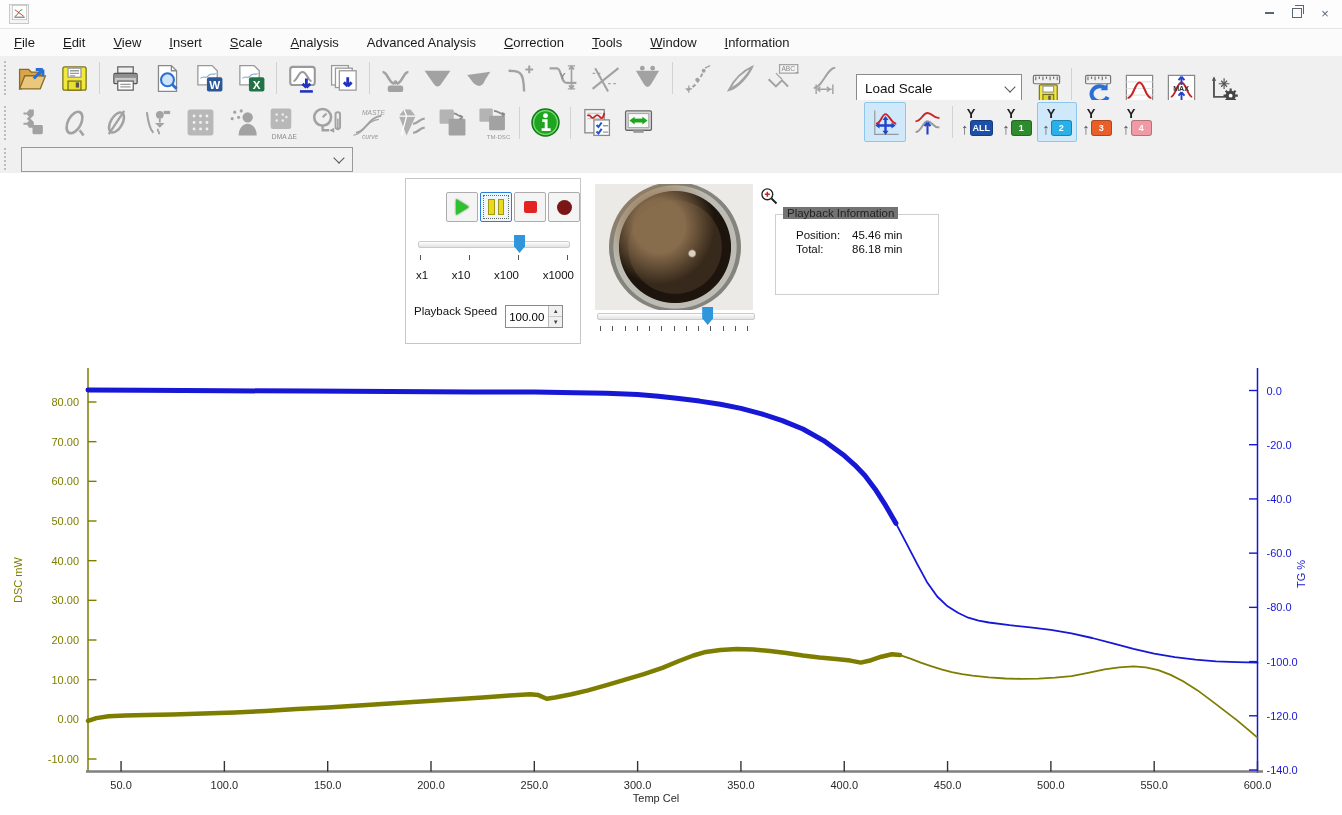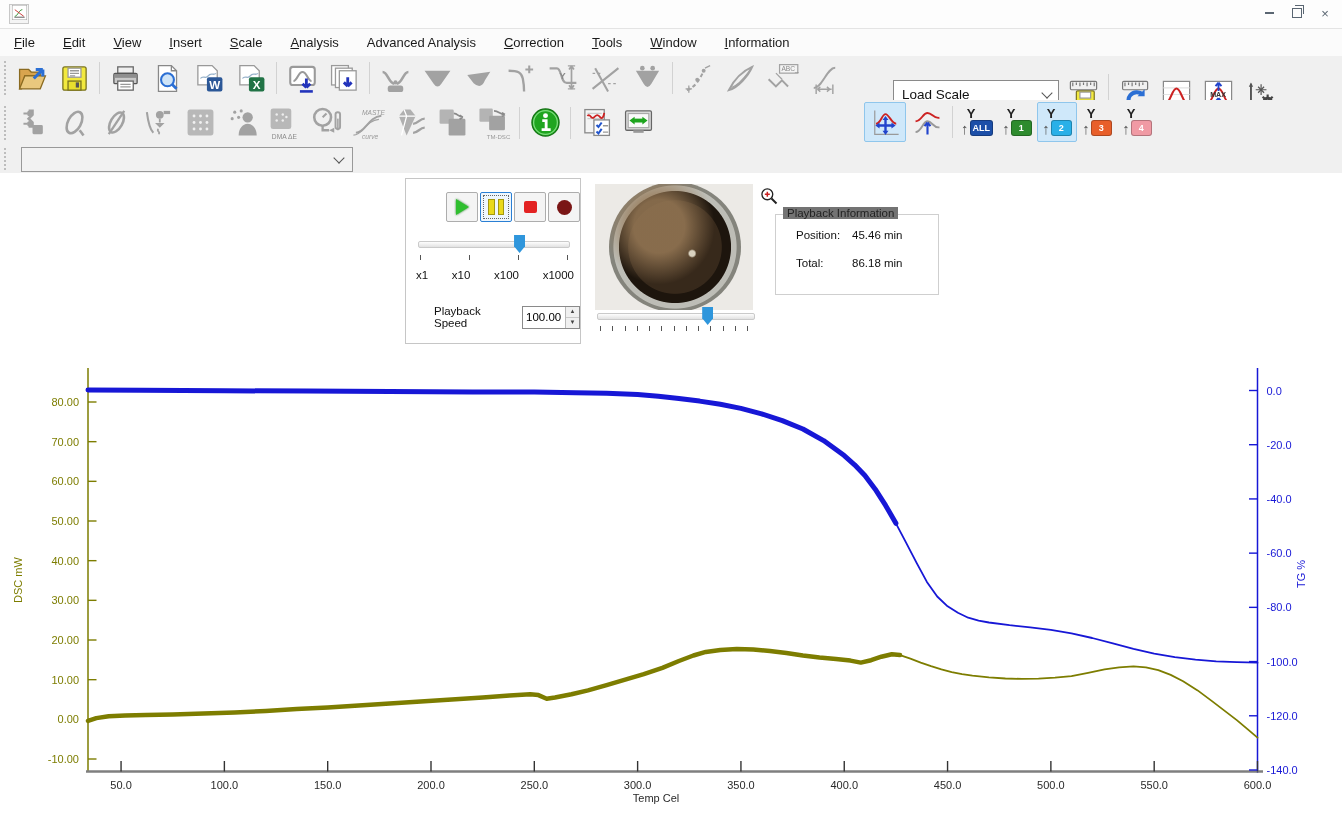--- a/index.html
+++ b/index.html
@@ -33,21 +33,21 @@
   .grip{width:0;height:34px;border-left:2px dotted #bdbdbd;margin:0 5px 0 4px;}
   .tbtn{width:42px;height:40px;border:1px solid transparent;background:transparent;border-radius:2px;
     display:flex;align-items:center;justify-content:center;padding:0;}
   .tbtn .ticon{display:flex;}
   .tbtn svg{width:31px;height:31px;}
   .tbtn.capped svg{width:34px;height:34px;}
   .tsep{width:1px;height:32px;background:#d2d2d2;margin:0 4px;}
   .tbtn.sel,.vbtn.sel{background:#cfe8fa;border:1px solid #8fc6ec;}
 
   
-  #scalecluster{position:absolute;left:856px;top:74px;display:flex;align-items:center;margin-left:37px;}
+  #scalecluster{position:absolute;left:856px;top:68px;display:flex;align-items:center;}
   #scalecombo{width:152px;height:26px;border:1px solid #8a8a8a;background:#fff;display:flex;
     align-items:center;font-size:13.5px;color:#111;padding:0 4px 0 8px;}
   #scalecombo .val{flex:1;}
   .chev{width:7px;height:7px;border-right:1.6px solid #555;border-bottom:1.6px solid #555;
     transform:rotate(45deg);margin:-3px 3px 0 0;}
 
   
   #ycluster{position:absolute;left:864px;top:102px;display:flex;align-items:center;}
   .vbtn{width:42px;height:40px;border:1px solid transparent;background:transparent;border-radius:2px;
     display:flex;align-items:center;justify-content:center;padding:0;}
@@ -81,21 +81,21 @@
   .pausebars span{width:4.5px;height:14px;background:#ead91c;border:1px solid #a39а10;border:1px solid #a39810;}
   .stopsq{width:13px;height:12px;background:#e32222;border-radius:2px;}
   .reccirc{width:15px;height:15px;background:#7a1616;border-radius:50%;}
   .slider{position:absolute;height:5px;background:linear-gradient(#fdfdfd,#e2e2e2);border:1px solid #cacaca;border-radius:2px;}
   .thumb{position:absolute;top:-7px;width:11px;height:18px;background:#2f96dc;
     clip-path:polygon(0 0,100% 0,100% 62%,50% 100%,0 62%);}
   .tickrow{position:absolute;display:flex;justify-content:space-between;}
   .tickrow i{width:1px;height:5px;background:#555;}
   #speedlabels{position:absolute;left:10px;top:90px;width:158px;display:flex;justify-content:space-between;
     font-size:11.5px;color:#111;}
-  #speedrow{position:absolute;left:28px;top:126px;display:flex;align-items:center;}
+  #speedrow{position:absolute;left:8px;top:126px;display:flex;}
   #speedlabel{font-size:11.5px;color:#111;}
   #spinbox{margin-left:8px;width:56px;height:21px;border:1px solid #8a8a8a;background:#fff;display:flex;}
   #spinval{flex:1;border:0;outline:0;font-size:11.5px;padding:0 3px;font-family:inherit;width:36px;}
   #spinbtns{width:14px;display:flex;flex-direction:column;border-left:1px solid #b9b9b9;}
   #spinbtns button{flex:1;border:0;background:#f0f0f0;font-size:6px;color:#444;padding:0;line-height:5px;}
   #spinbtns button:first-child{border-bottom:1px solid #c9c9c9;}
 
   
   #photo{position:absolute;left:595px;top:11px;width:158px;height:126px;background:#eceae6;overflow:hidden;}
   #pan{position:absolute;left:14px;top:-2px;width:132px;height:130px;border-radius:50%;
@@ -104,21 +104,21 @@
       radial-gradient(ellipse at 38% 34%, rgba(150,120,85,.85) 0 22%, rgba(0,0,0,0) 48%),
       radial-gradient(circle at 50% 50%, #37291b 0 50%, #1d150d 51% 60%, #bdbdb6 61% 66%, #84847c 67% 73%, #d2d2cc 74% 81%, #97978f 82% 88%, #c8c8c2 89% 100%);}
   #zoombtn{position:absolute;left:758px;top:13px;width:21px;height:21px;border:0;background:transparent;padding:0;}
   #zoombtn svg{width:20px;height:20px;}
 
   
   #pbinfo{position:absolute;left:775px;top:41px;width:162px;height:79px;border:1px solid #cfcfcf;}
   #pbinfo legend,#pbinfo .legend{position:absolute;left:7px;top:-8px;background:#737373;padding:0 4px;
     font-size:11.5px;color:#222;}
   #pbinfo .rows{position:absolute;left:20px;top:14px;display:grid;grid-template-columns:56px auto;
-    row-gap:16px;font-size:11.5px;color:#111;}
+    row-gap:2px;font-size:11.5px;color:#111;}
 
   
   #photoslider{left:597px;top:140px;width:156px;}
   #phticks{left:600px;top:153px;width:148px;}
 
   
   #chartzone{position:absolute;left:0;top:352px;width:1342px;height:463px;background:#fff;}
   text{font-family:"Liberation Sans","DejaVu Sans",sans-serif;}
 </style>
 </head>

